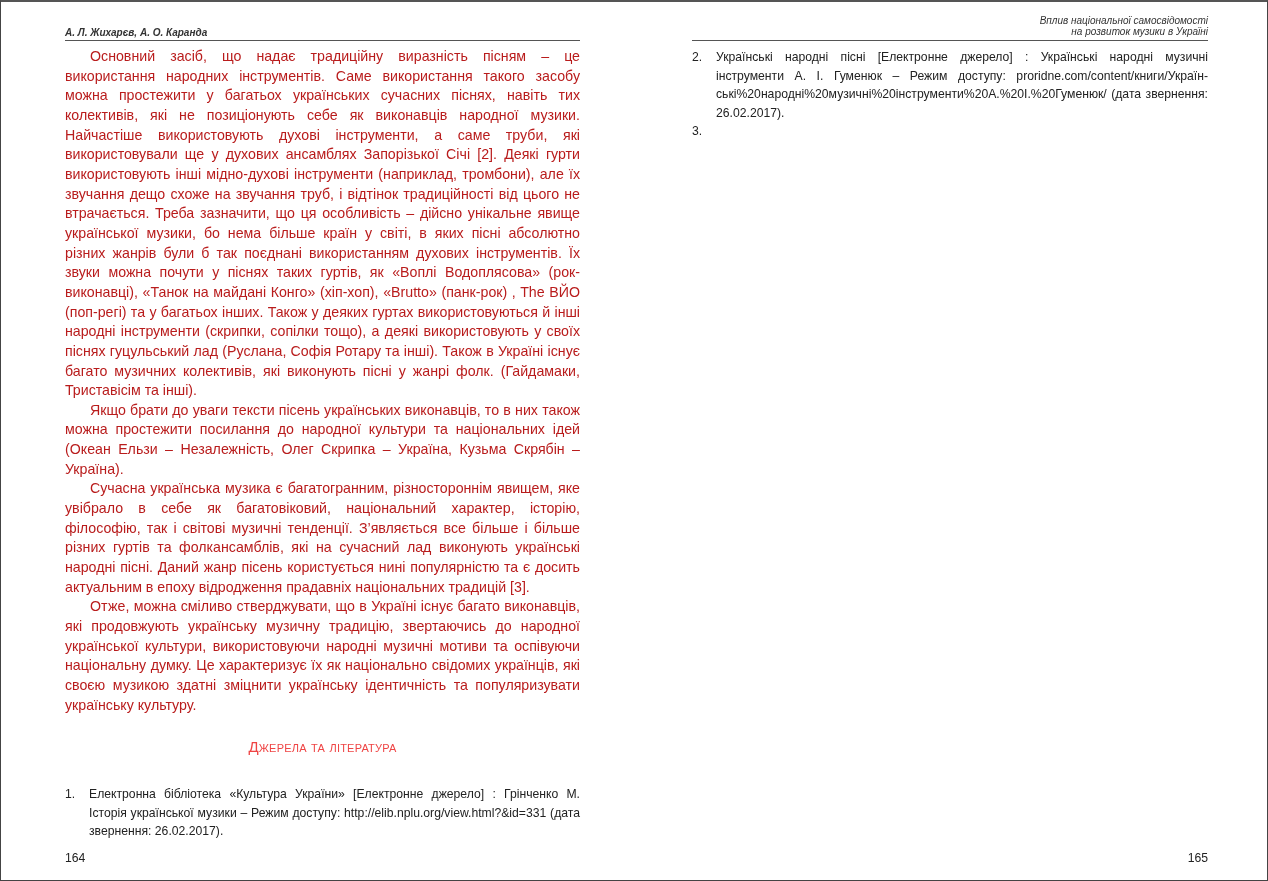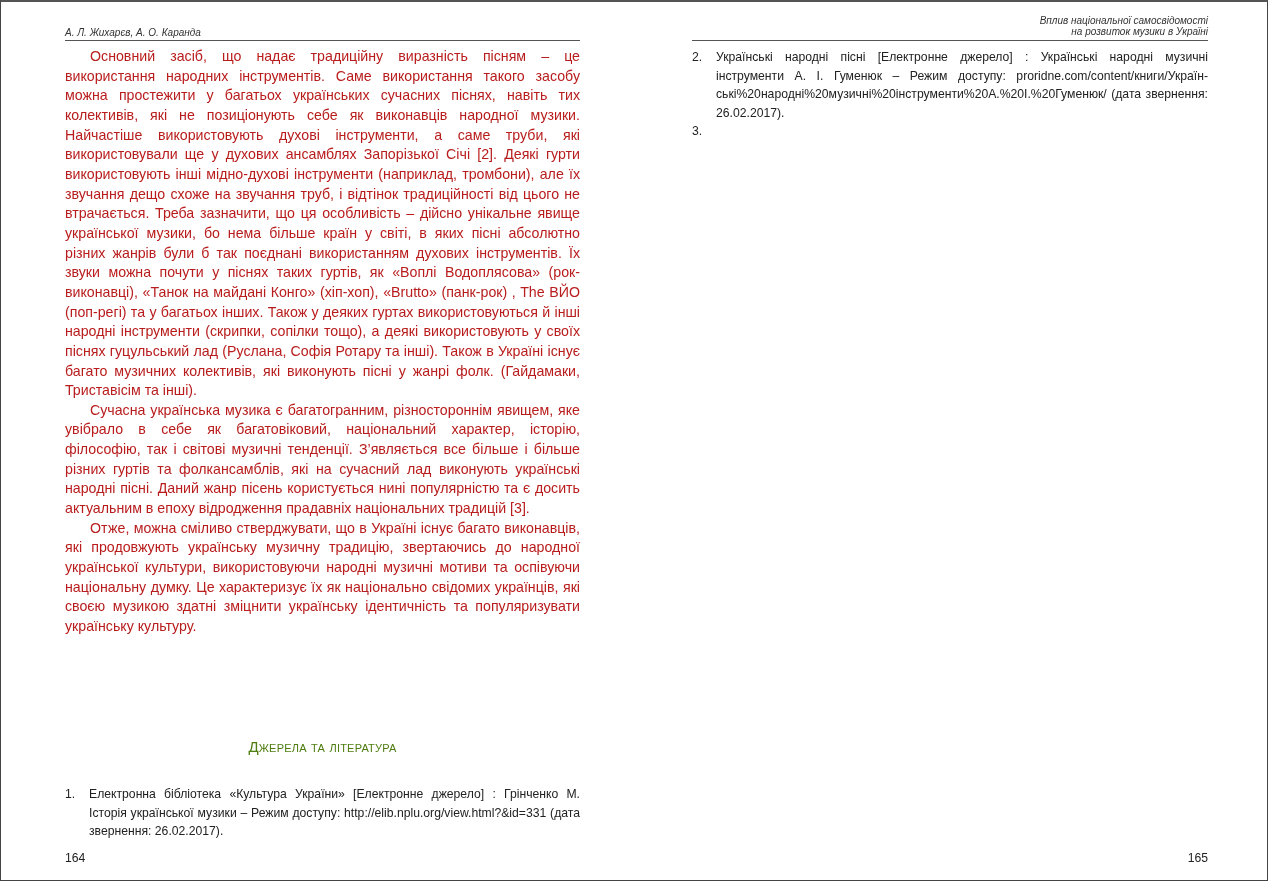--- a/index.html
+++ b/index.html
@@ -2,45 +2,46 @@
 <html><head>
 <meta charset="utf-8">
 <style>
   html, body { margin:0; padding:0; }
   body { width:1268px; height:881px; background:#fff; position:relative; overflow:hidden; font-family:"Liberation Sans", sans-serif; color:#222; }
   .frame { position:absolute; left:0; top:0; width:1266px; height:879px; border:1px solid #444; border-top:2px solid #555; box-sizing:border-box; width:1268px; height:881px; }
   .page { position:absolute; top:0; }
   .page.left { left:65px; width:515px; }
   .page.right { left:692px; width:516px; }
   .running-head { font-style:italic; font-size:10px; line-height:11px; color:#333; }
-  .left .running-head { position:absolute; top:27px; left:0; }
+  .left .running-head { position:absolute; top:27px; left:0;font-weight:bold; }
   .right .running-head { position:absolute; top:15px; right:0; text-align:right; }
   .rule { position:absolute; top:40px; left:0; width:100%; height:0; border-top:1.5px solid #555; }
   .body-text { position:absolute; top:47px; left:0; width:515px; font-size:14.2px; line-height:19.65px; text-align:justify; color:#b91c1c; }
   .body-text p { margin:0; text-indent:25px; }
-  .section-title { position:absolute; top:738px; left:0; width:515px; text-align:center; font-size:13px; letter-spacing:0.2px; color:#4d7c0f; font-variant:small-caps; font-size:15px; }
+  .section-title { position:absolute; top:738px; left:0; width:515px; text-align:center; font-size:13px; letter-spacing:0.2px; color:#ef4444; font-variant:small-caps; font-size:15px; }
   .refs { position:absolute; left:0; width:100%; list-style:none; margin:0; padding:0; font-size:12.2px; line-height:18.5px; color:#222; }
   .left .refs { top:785px; }
   .right .refs { top:48px; }
   .refs li { position:relative; padding-left:24px; text-align:justify; }
   .refs .num { position:absolute; left:0; top:0; }
   .page-num { position:absolute; top:851px; font-size:12.2px; color:#222; }
   .left .page-num { left:0; }
   .right .page-num { right:0; }
 </style>
 </head>
 <body>
 
 <div class="frame"></div>
 
 <div class="page left">
   <div class="running-head">А. Л. Жихарєв, А. О. Каранда</div>
   <div class="rule"></div>
   <div class="body-text">
     <p>Основний засіб, що надає традиційну виразність пісням – це використання народних інструментів. Саме використання такого засобу можна простежити у багатьох українських сучасних піснях, навіть тих колективів, які не позиціонують себе як виконавців народної музики. Найчастіше використовують духові інструменти, а саме труби, які використовували ще у духових ансамблях Запорізької Січі [2]. Деякі гурти використовують інші мідно-духові інструменти (наприклад, тромбони), але їх звучання дещо схоже на звучання труб, і відтінок традиційності від цього не втрачається. Треба зазначити, що ця особливість – дійсно унікальне явище української музики, бо нема більше країн у світі, в яких пісні абсолютно різних жанрів були б так поєднані використанням духових інструментів. Їх звуки можна почути у піснях таких гуртів, як «Воплі Водоплясова» (рок-виконавці), «Танок на майдані Конго» (хіп-хоп), «Brutto» (панк-рок) , The ВЙО (поп-регі) та у багатьох інших. Також у деяких гуртах використовуються й інші народні інструменти (скрипки, сопілки тощо), а деякі використовують у своїх піснях гуцульський лад (Руслана, Софія Ротару та інші). Також в Україні існує багато музичних колективів, які виконують пісні у жанрі фолк. (Гайдамаки, Триставісім та інші).</p>
+    <p>Якщо брати до уваги тексти пісень українських виконавців, то в них також можна простежити посилання до народної культури та національних ідей (Океан Ельзи – Незалежність, Олег Скрипка – Україна, Кузьма Скрябін – Україна).</p>
     <p>Сучасна українська музика є багатогранним, різностороннім явищем, яке увібрало в себе як багатовіковий, національний характер, історію, філософію, так і світові музичні тенденції. З’являється все більше і більше різних гуртів та фолкансамблів, які на сучасний лад виконують українські народні пісні. Даний жанр пісень користується нині популярністю та є досить актуальним в епоху відродження прадавніх національних традицій [3].</p>
     <p>Отже, можна сміливо стверджувати, що в Україні існує багато виконавців, які продовжують українську музичну традицію, звертаючись до народної української культури, використовуючи народні музичні мотиви та оспівуючи національну думку. Це характеризує їх як національно свідомих українців, які своєю музикою здатні зміцнити українську ідентичність та популяризувати українську культуру.</p>
   </div>
   <div class="section-title">Джерела та література</div>
   <ol class="refs">
     <li>
       <span class="num">1.</span>
       <span>Електронна бібліотека «Культура України» [Електронне джерело] : Грінченко М. Історія української музики – Режим доступу: http://elib.nplu.org/view.html?&amp;id=331 (дата звернення: 26.02.2017).</span>
     </li>
   </ol>

